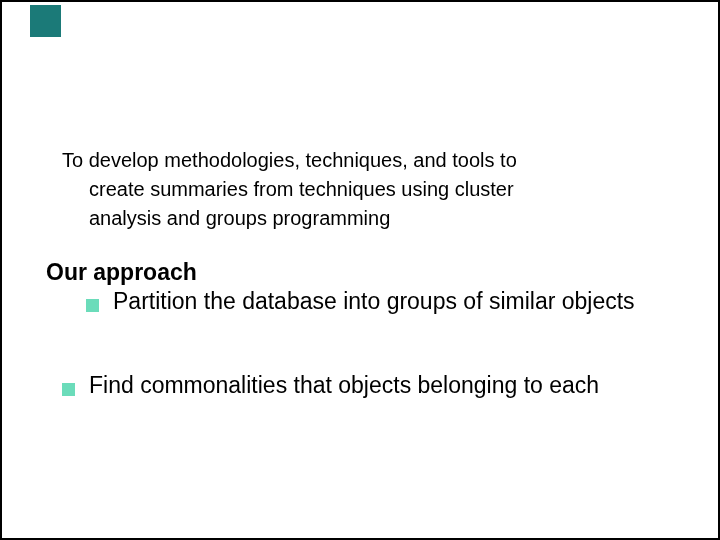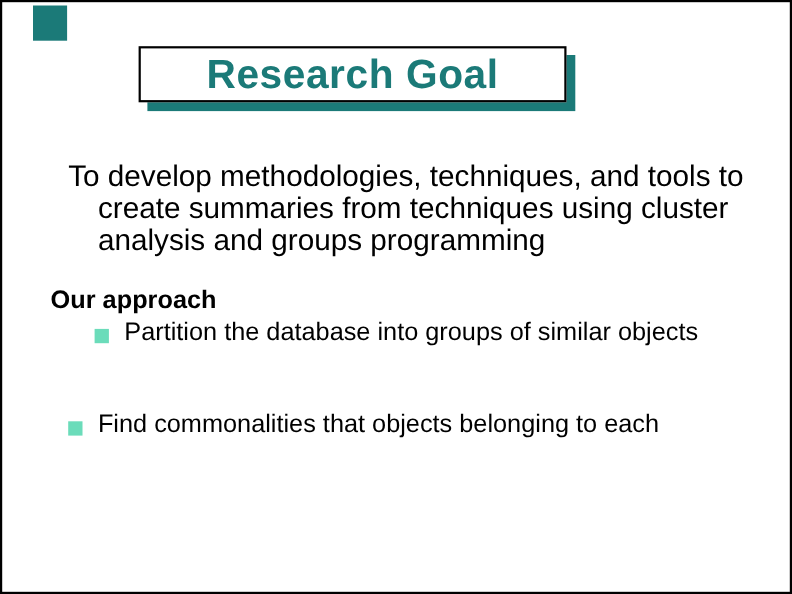--- a/index.html
+++ b/index.html
@@ -45,21 +45,21 @@
     font-weight: bold;
     letter-spacing: 0.5px;
     color: var(--accent-teal, #1B7A78);
     white-space: nowrap;
   }
   .para {
     position: absolute;
     left: 87px;
     top: 144px;
     width: 610px;
-    font-size: 27px;
+    font-size: 20px;
     line-height: 29px;
   }
   .para .line {
     display: block;
     white-space: nowrap;
   }
   .para .line.first {
     margin-left: -27px;
   }
   .heading {
@@ -93,23 +93,20 @@
   #bullet-1 { top: 284px; margin-left: 24px; }
   #bullet-2 { top: 368px; }
 </style>
 </head>
 <body>
 
 <div class="slide">
 
   <div class="corner-accent"></div>
 
-  <div class="title-box">
-    <span class="title-text">Research Goal</span>
-  </div>
 
   <div class="para">
     <span class="line first">To develop methodologies, techniques, and tools to</span>
     <span class="line">create summaries from techniques using cluster</span>
     <span class="line">analysis and groups programming</span>
   </div>
 
   <div class="heading">Our approach</div>
 
   <div class="bullet-item" id="bullet-1">

